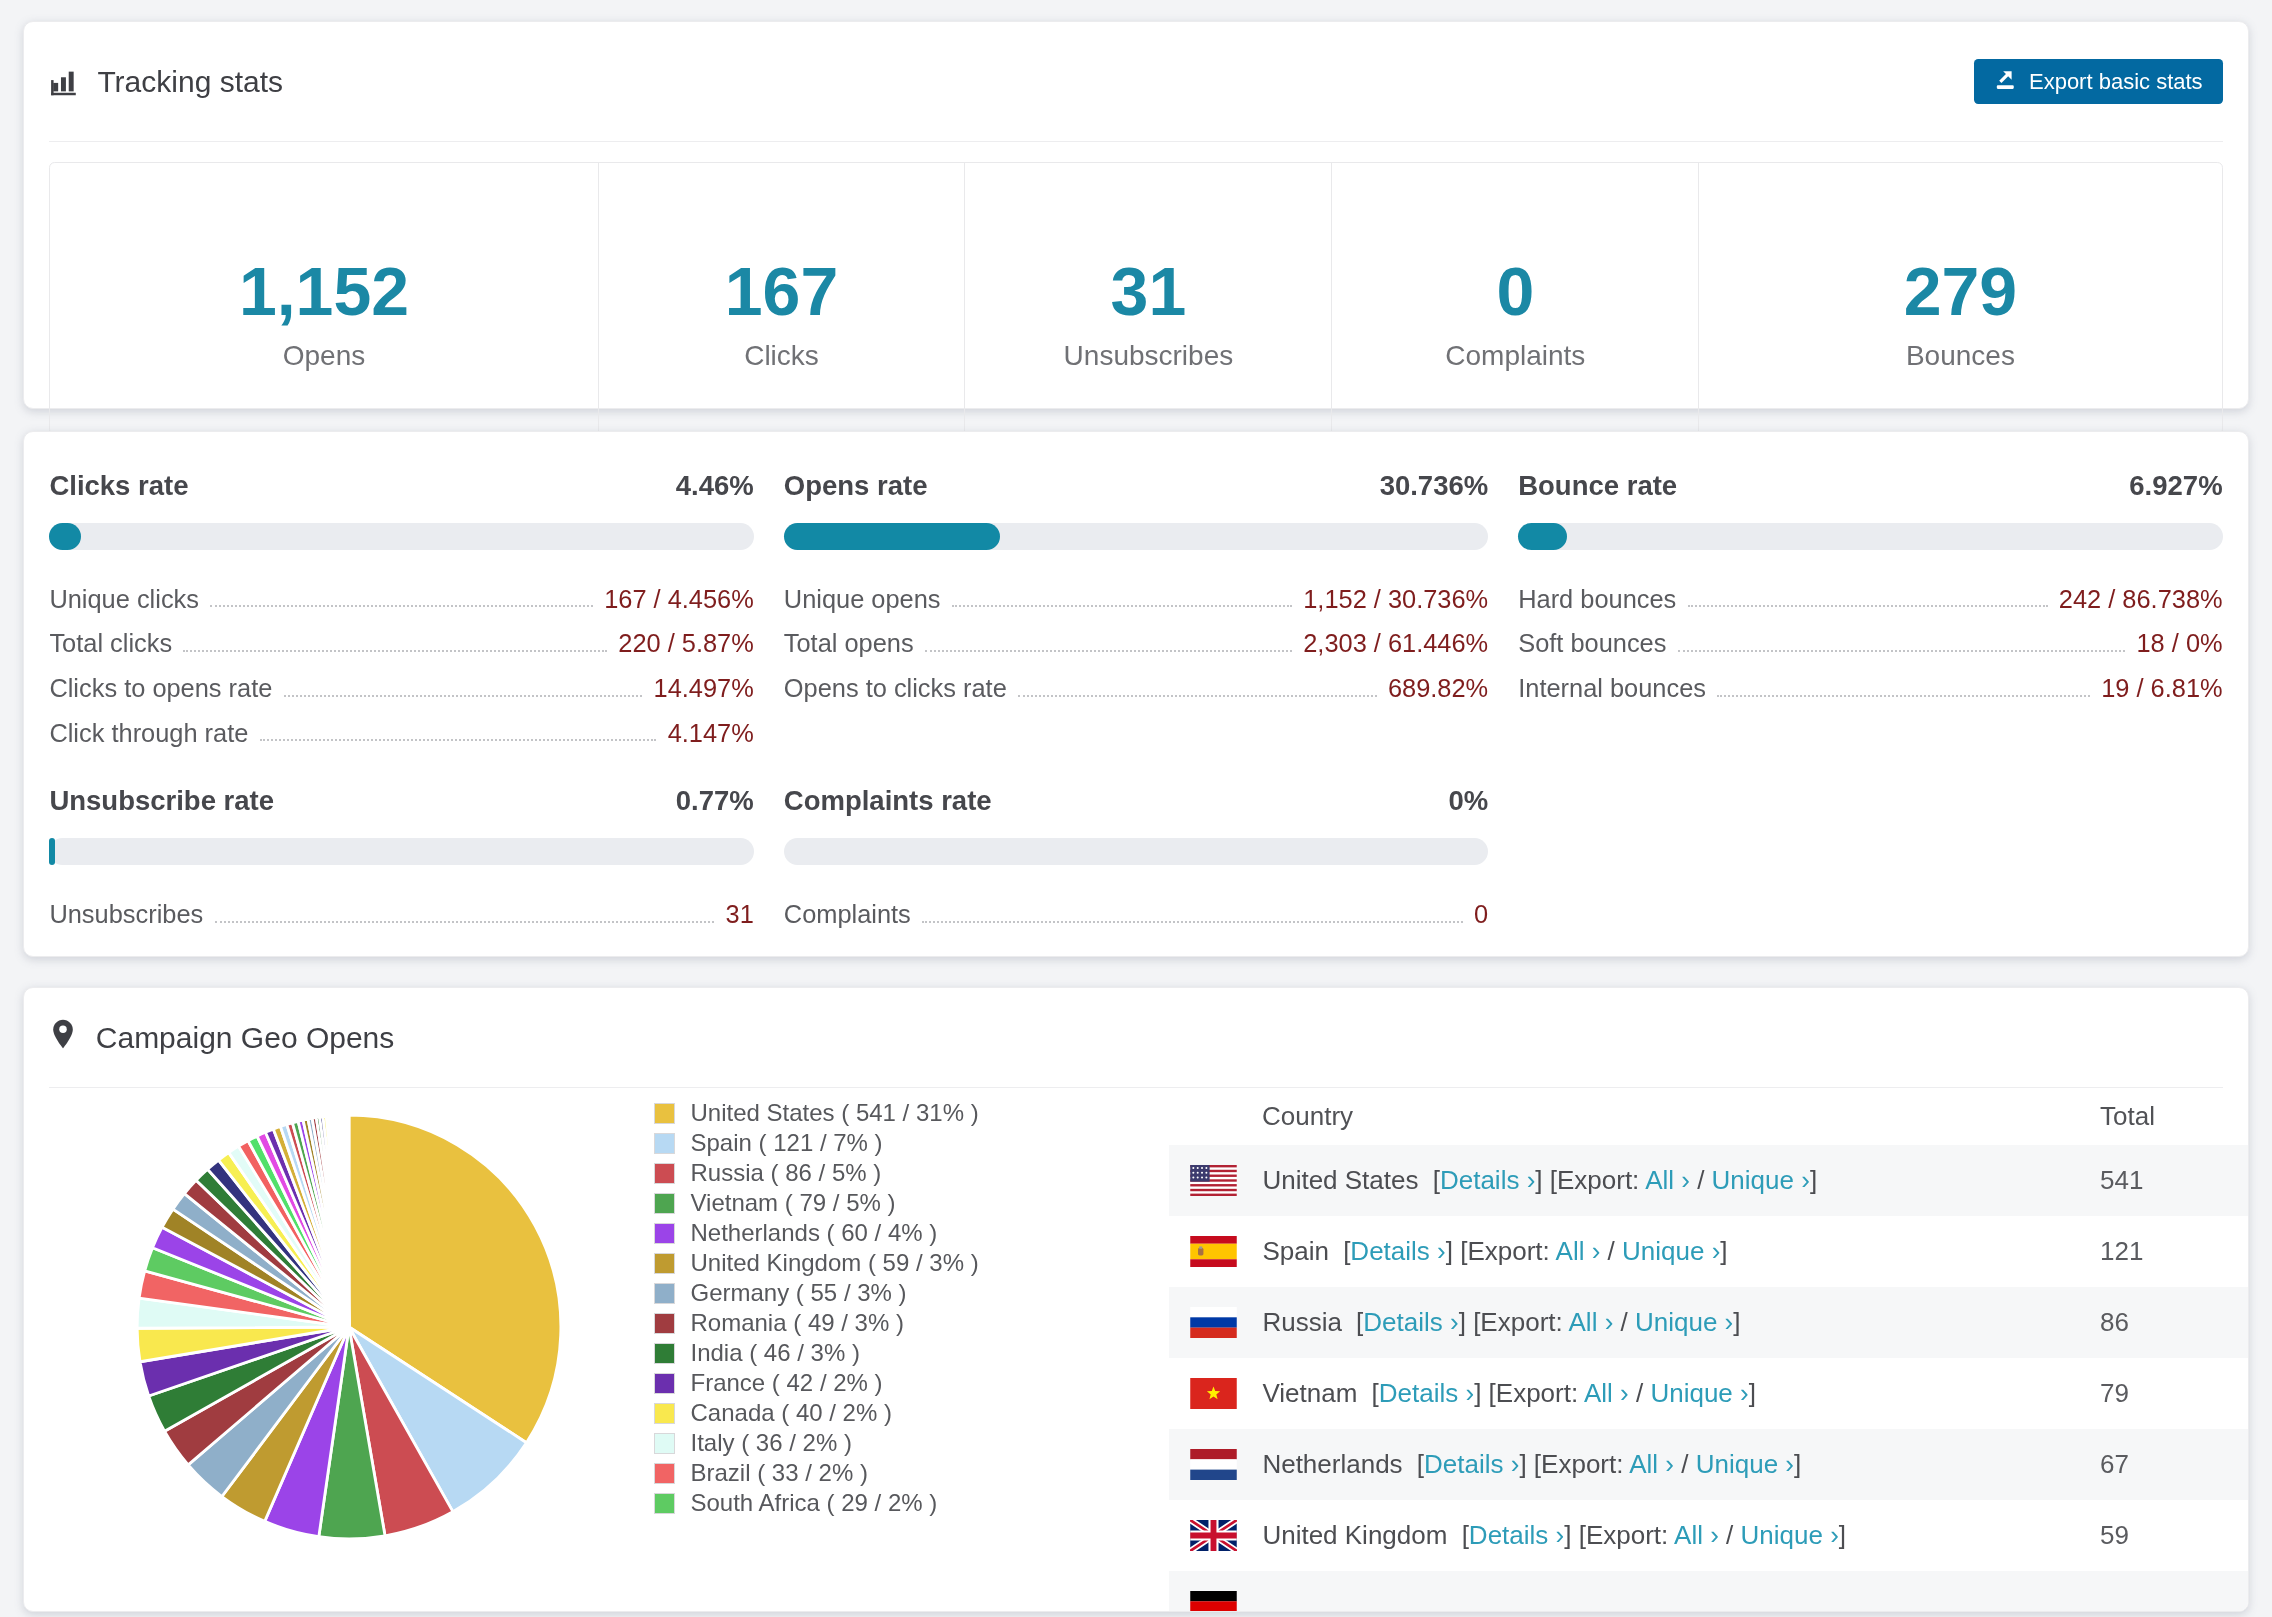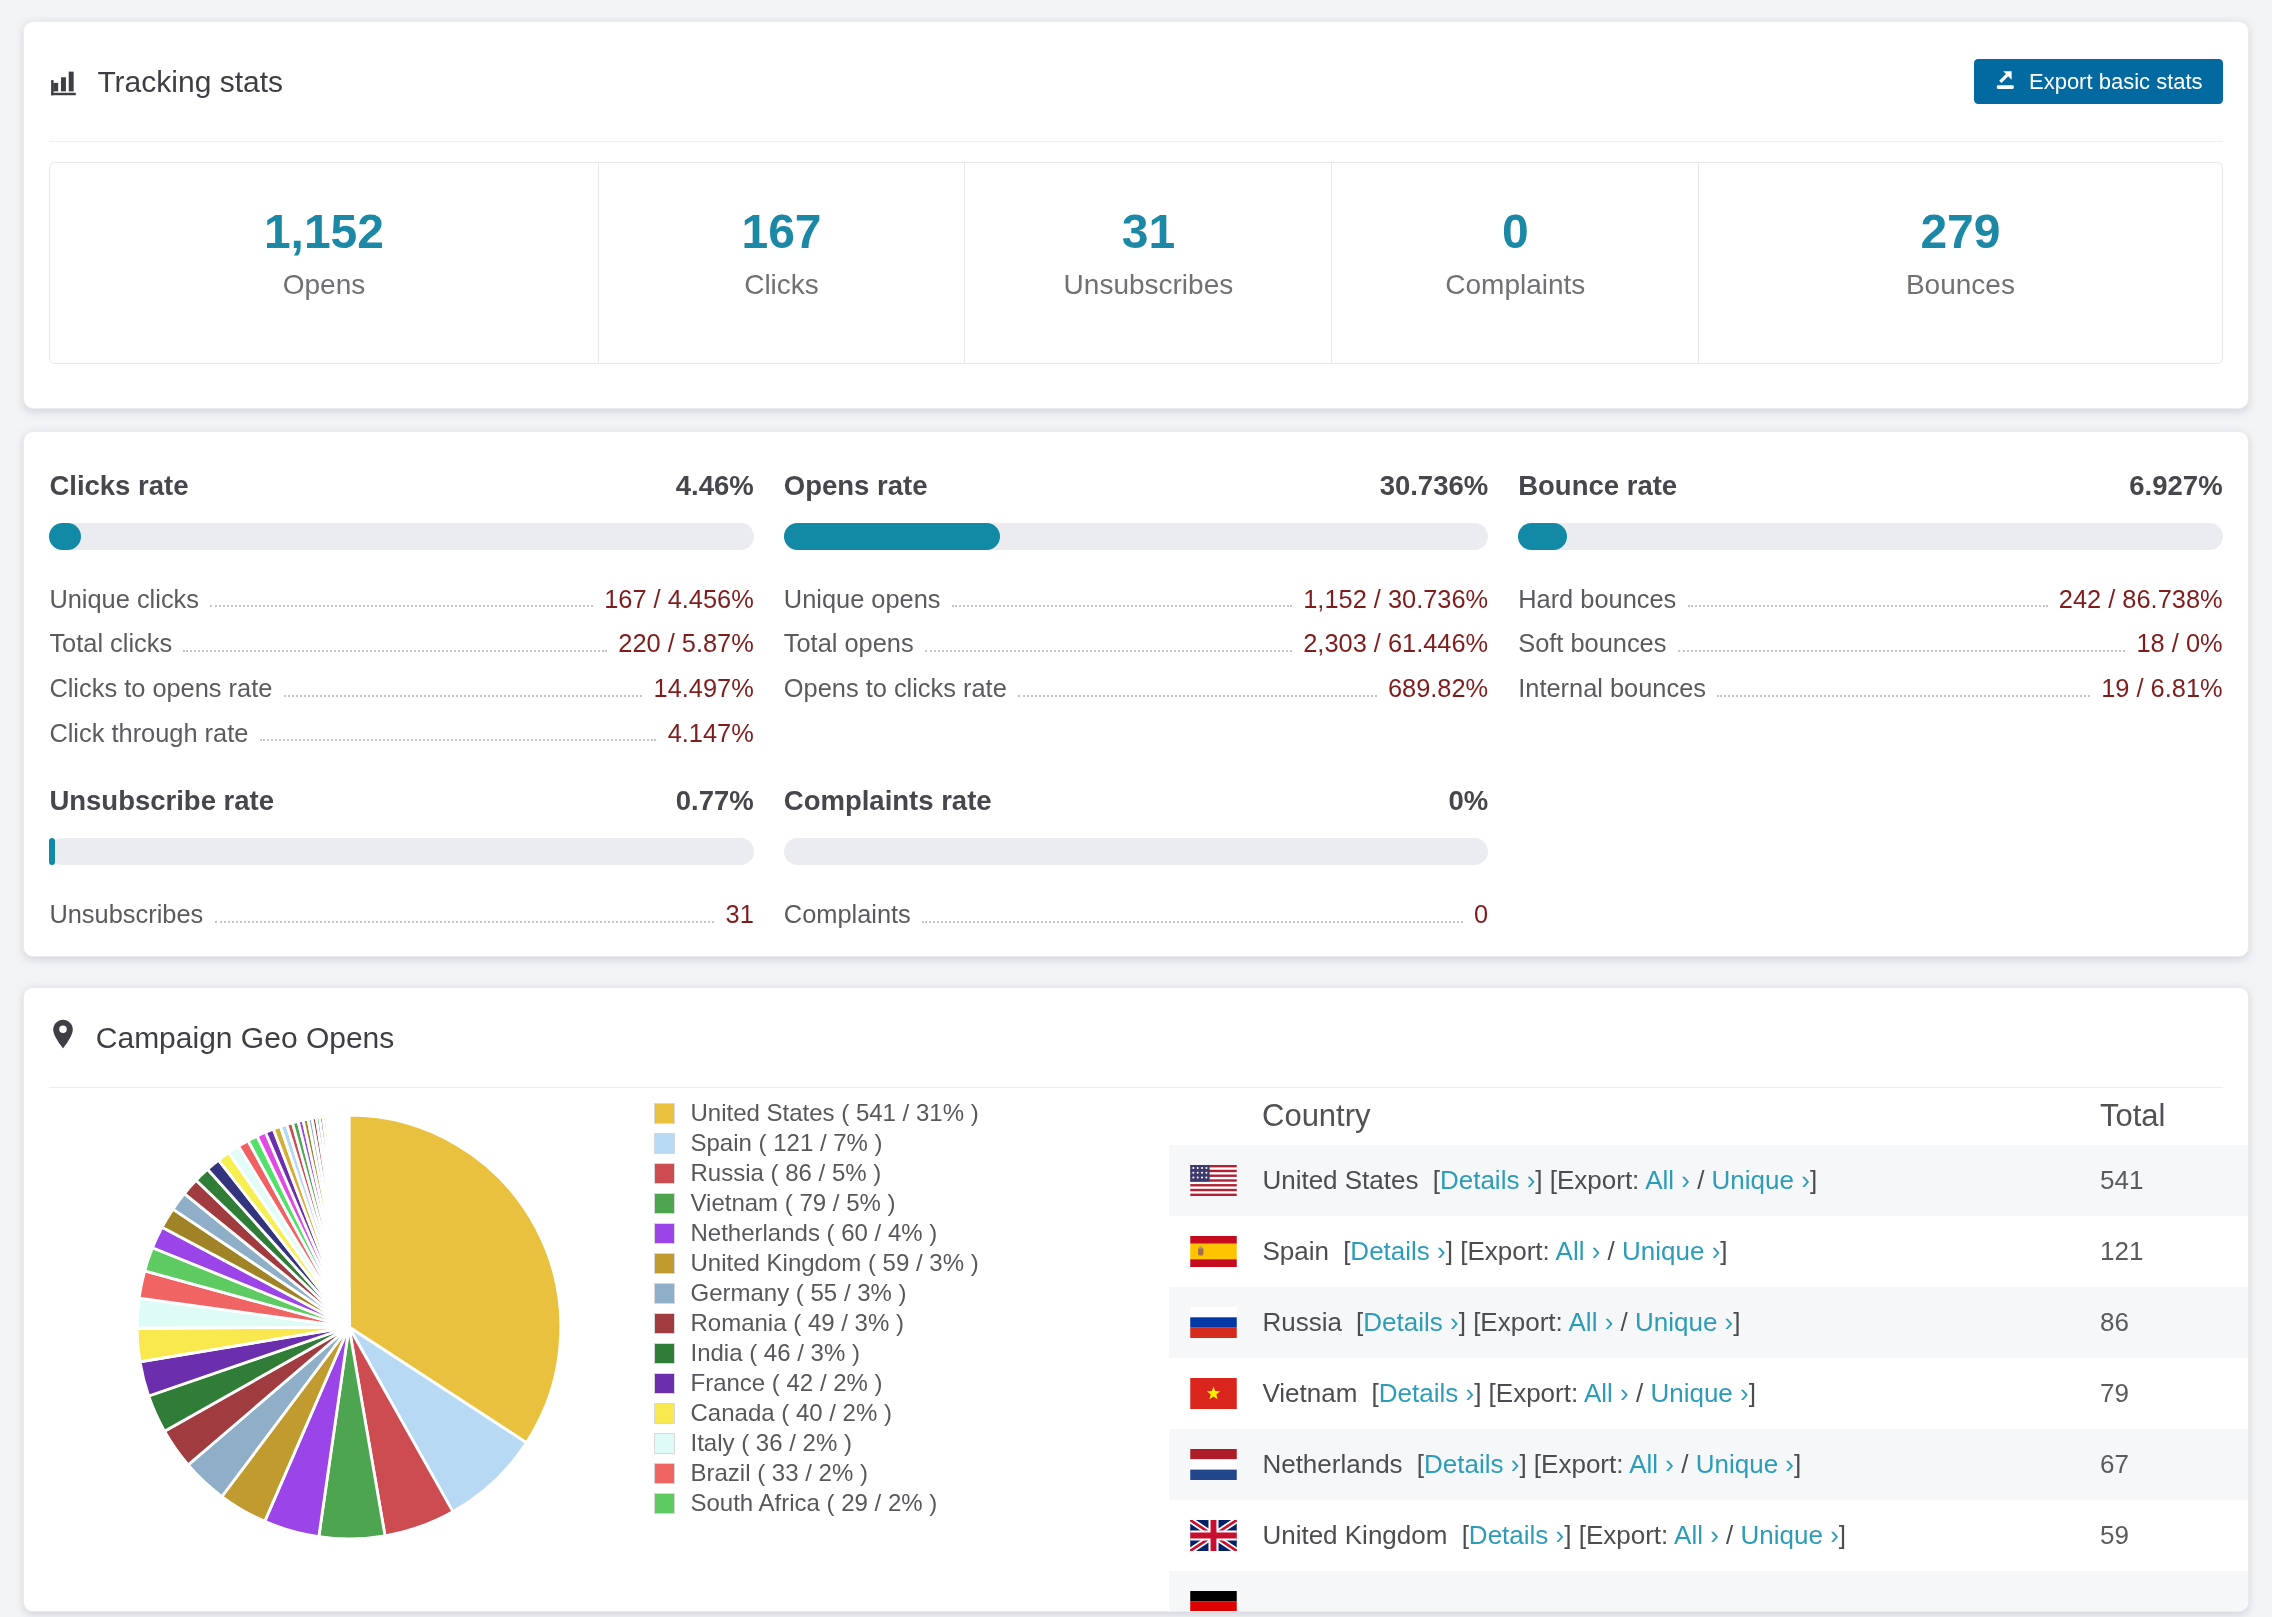--- a/index.html
+++ b/index.html
@@ -36,21 +36,21 @@
     height:45px; padding:0 20px; font-size:22px; cursor:pointer;
     font-family:"Liberation Sans", sans-serif;
   }
   .summary-box {
     margin:20px 25.4px 0 25.4px;
     border:0.7px solid #e9e9eb; border-radius:5.6px;
     display:flex; align-items:stretch;
   }
   .sum-cell { text-align:center; padding:41px 0 62px 0; }
   .sum-cell + .sum-cell { border-left:0.7px solid #e9e9eb; }
-  .sum-num { font-size:48px; font-weight:bold; color:#1b88a5; }
+  .sum-num { font-size:68px; font-weight:bold; color:#1b88a5;margin-top:48px; }
   .sum-lbl { font-size:28px; color:#707175; margin-top:10px; }
 
   
   #card-rates { padding:38px 25.4px; }
   .rates-grid {
     display:grid; grid-template-columns:repeat(3,1fr);
     column-gap:45px; row-gap:44px;gap:30px;
   }
   .rate-head { display:flex; justify-content:space-between; align-items:baseline;
                font-size:27.5px; font-weight:bold; color:#46474c; }
@@ -68,21 +68,21 @@
     font-size:30px; color:#3e3f44;
   }
   #pie { position:absolute; left:99px; top:113px; }
   #legend { position:absolute; left:630px; top:110px; margin:0; padding:0; list-style:none; }
   .legend-item { display:flex; align-items:center; gap:15.5px; height:30px;
                  font-size:24px; color:#57585c; }
   .swatch { width:21px; height:21px; border:1.4px solid #d8d8da; flex:0 0 21px; }
 
   #geo-table { position:absolute; left:1145px; top:99px; width:1081px; }
   .thead { position:relative; height:58px; display:flex; align-items:center;
-           font-size:31px; color:#515256; }
+           font-size:26px; color:#515256; }
   .th-country { margin-left:93px; }
   .th-total, .td-total { position:absolute; left:931px; }
   .geo-row { position:relative; height:71px; display:flex; align-items:center;
              padding-left:21px; font-size:26px; color:#4c4d51; }
   .geo-row.striped { background:#f6f7f8; }
   .flag { width:47px; height:31px; margin-right:25.4px; flex:0 0 47px; }
   .flag svg { display:block; width:47px; height:31px; }
   .lnk { color:#2d9cb8; text-decoration:none; cursor:pointer; }
   .plain { color:#4c4d51; }
   .td-total { color:#5a5b5f; }

